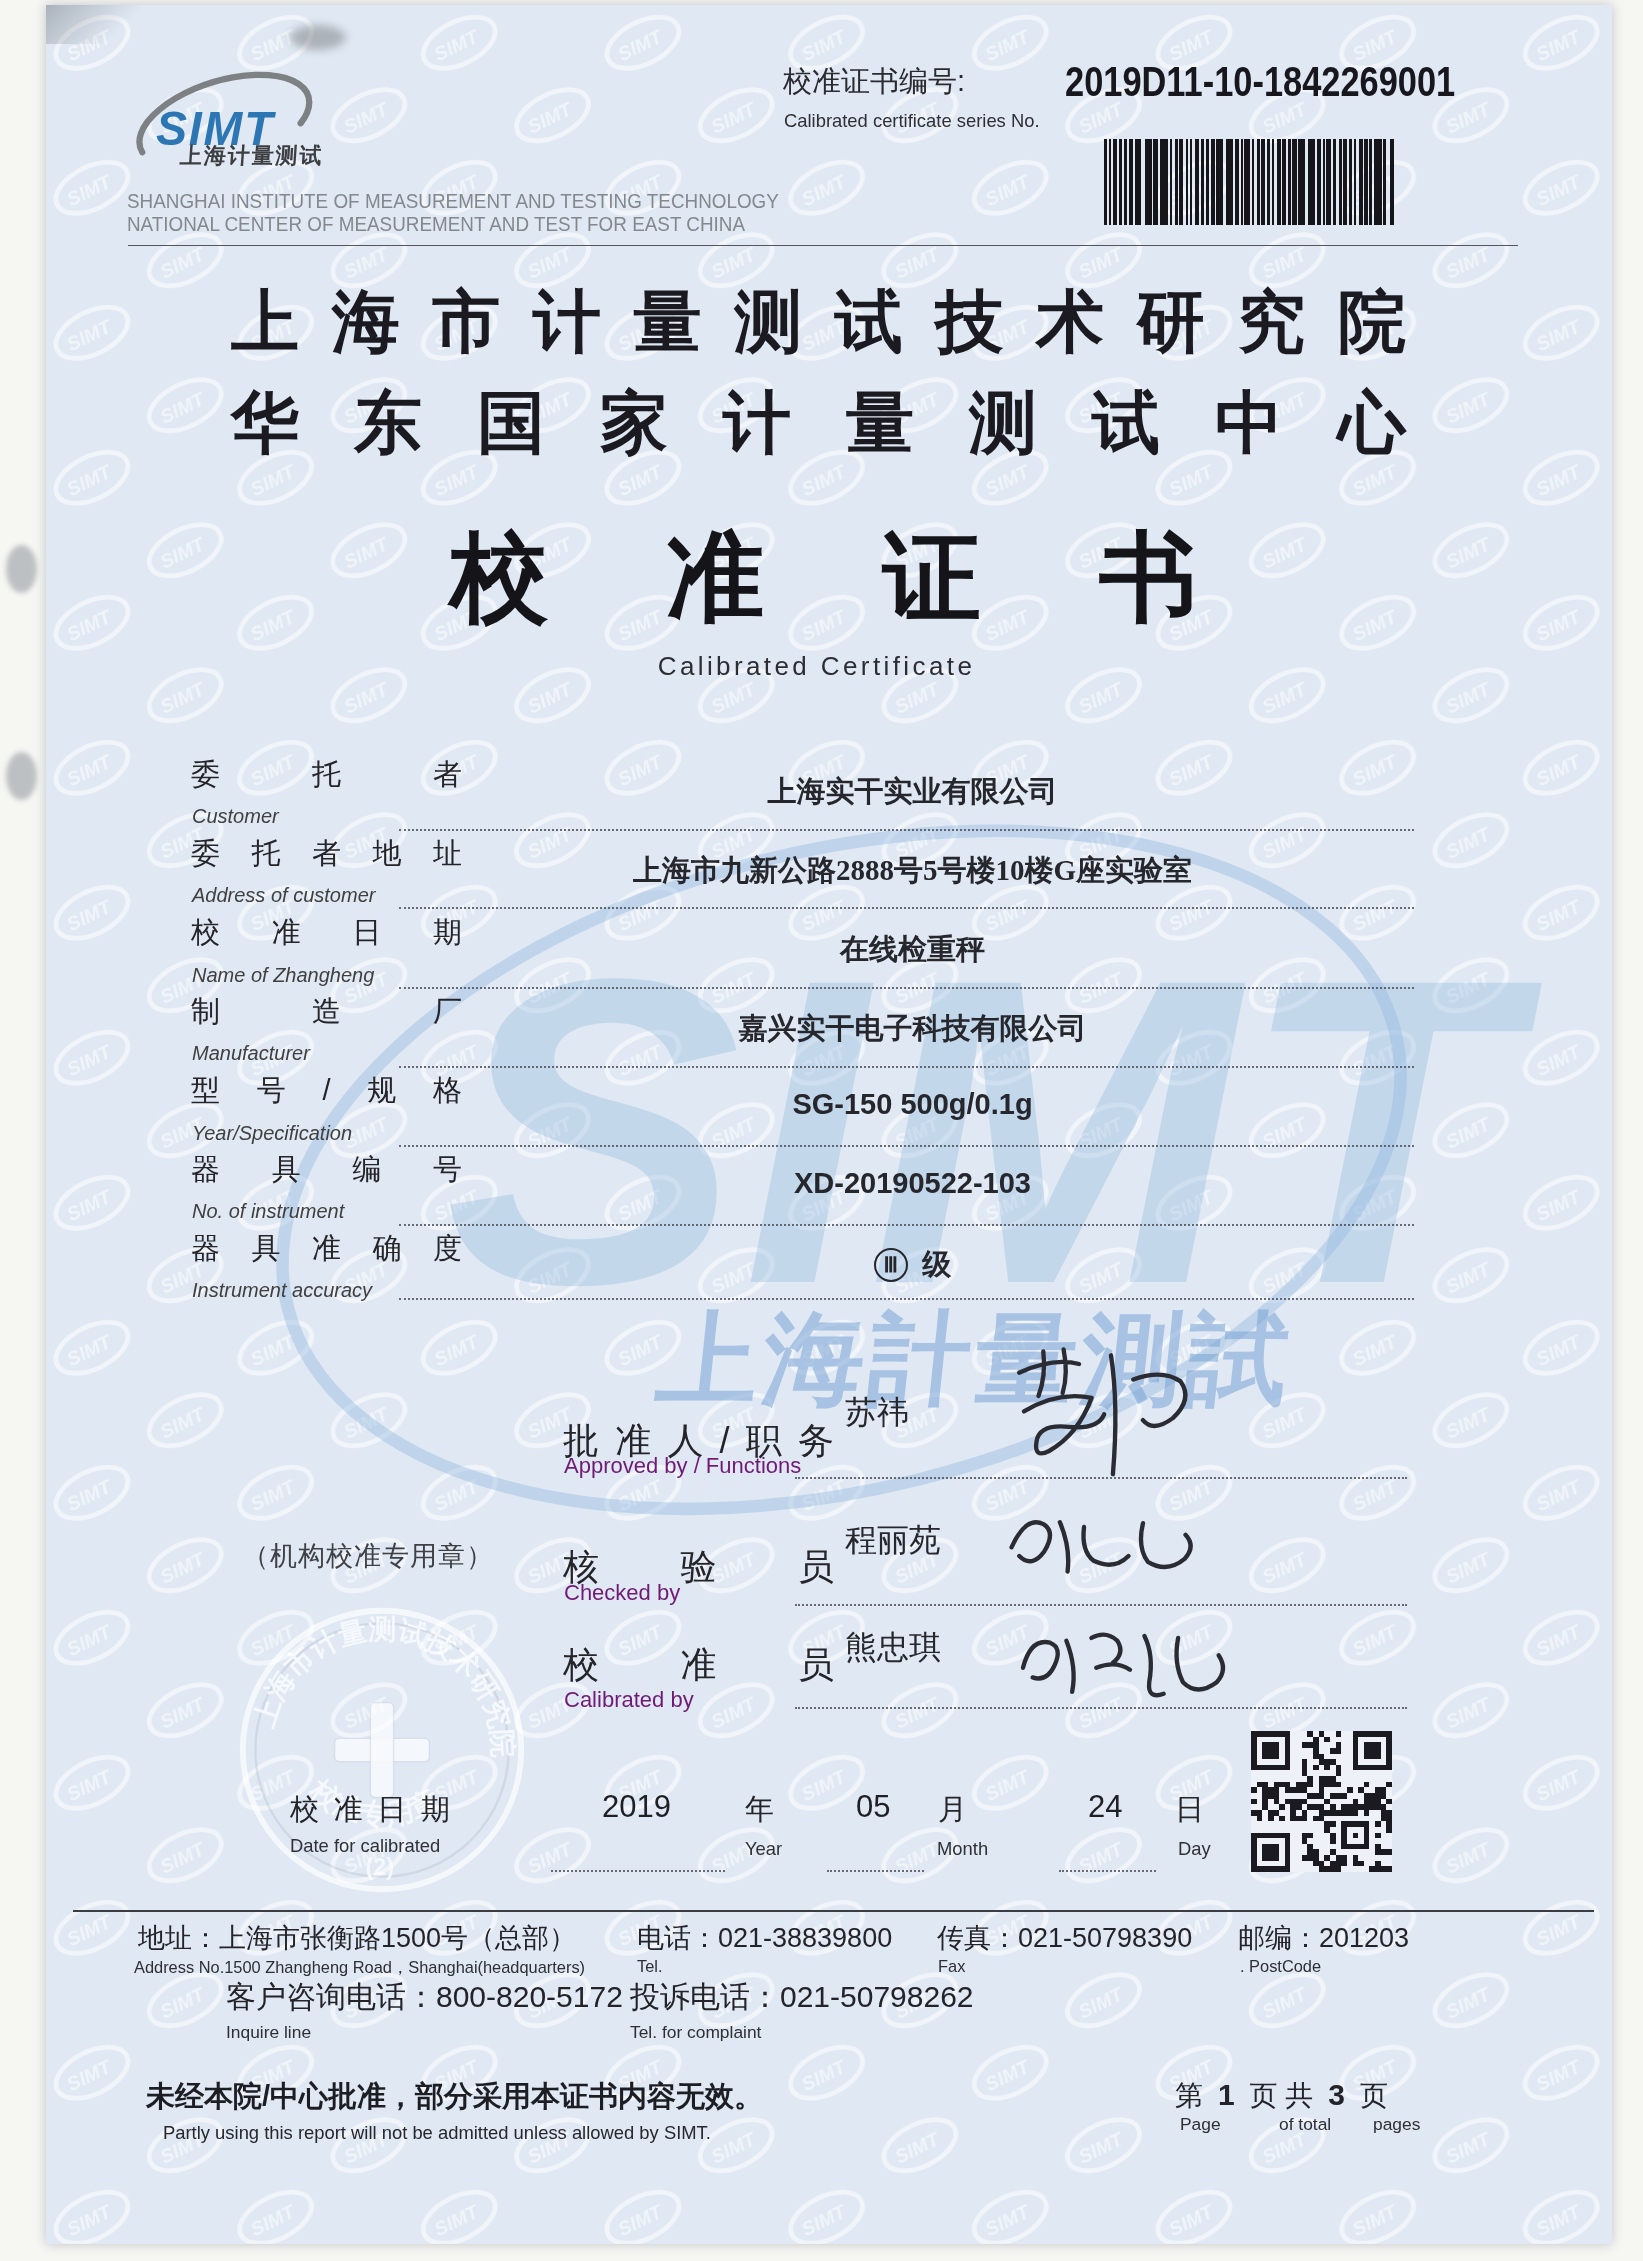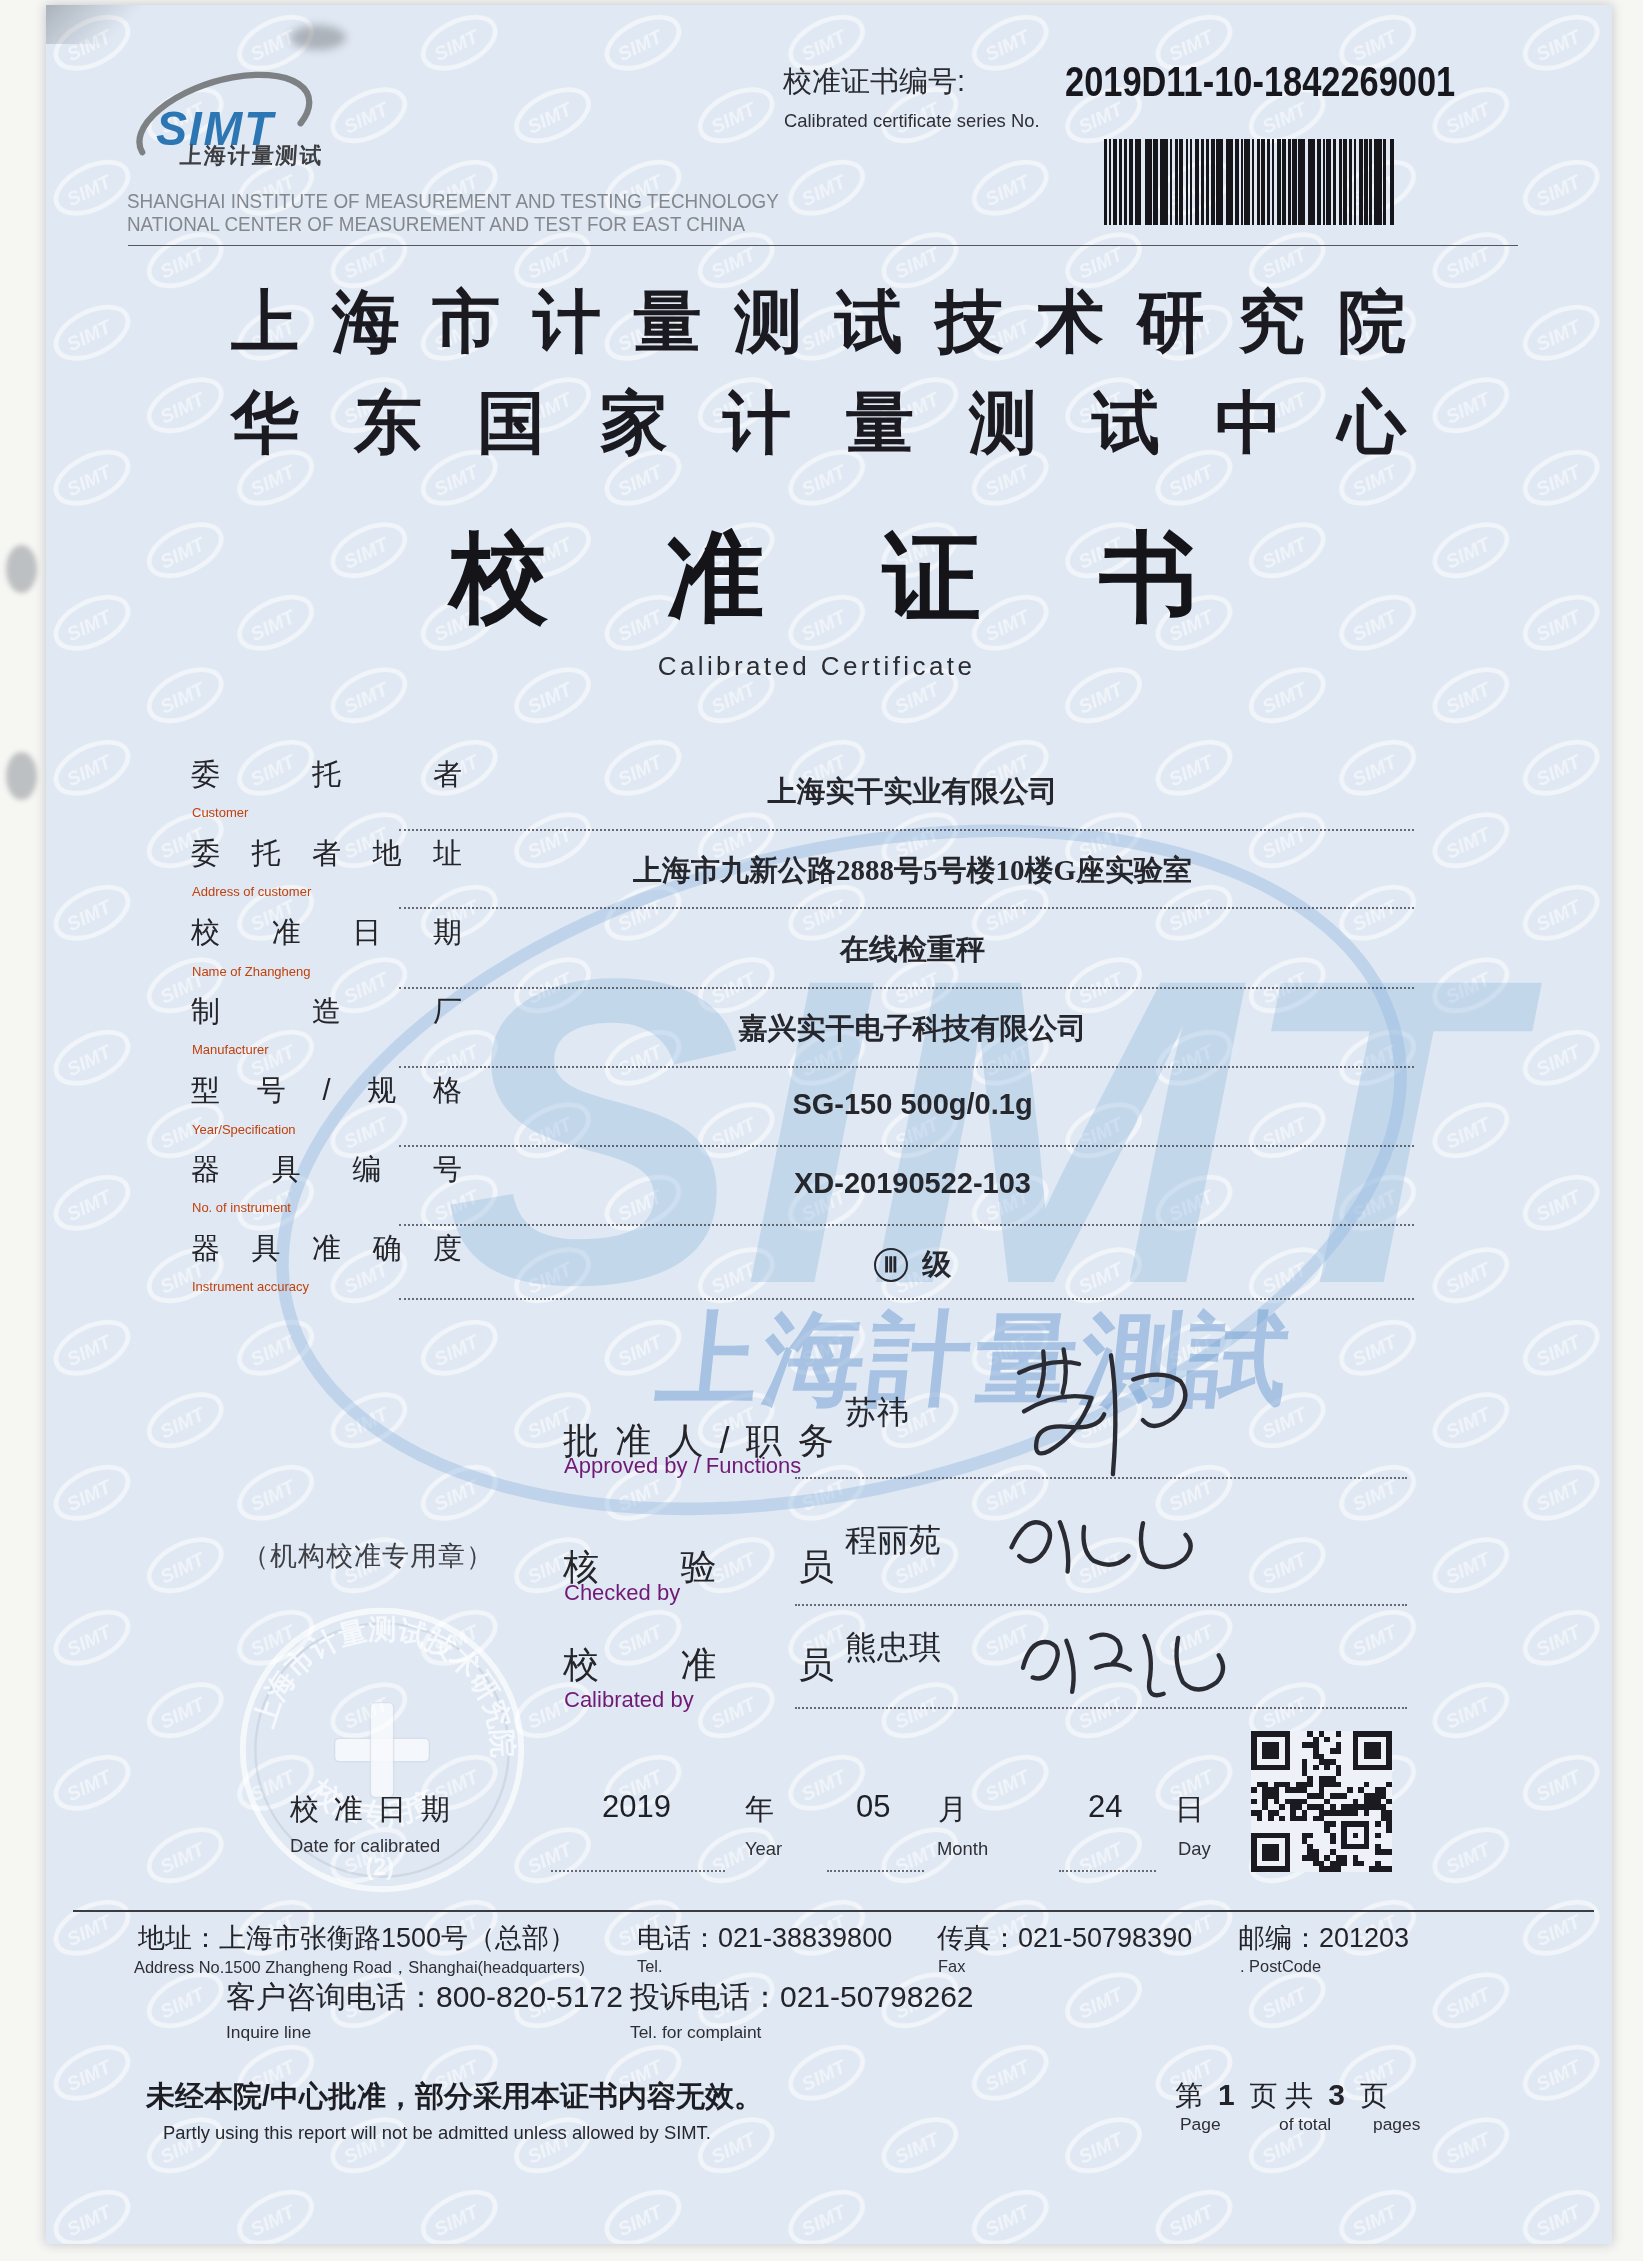--- a/index.html
+++ b/index.html
@@ -54,21 +54,21 @@
       repeating-linear-gradient(90deg,#15151a 0 1.9px,transparent 1.9px 9.2px,#15151a 9.2px 13px,transparent 13px 16.4px);
   }
   
   .title-box{left:231px;width:1175px;text-align:justify;text-align-last:justify;color:#1a1a20;}
   .title1{top:277px;font-size:68px;font-weight:600;}
   .title2{top:378px;font-size:68px;font-weight:600;}
   .cert-title{left:450px;top:513px;width:747px;font-size:98px;font-weight:700;text-align:justify;text-align-last:justify;color:#141419;}
   .cert-en{left:575px;top:651px;width:483px;font-size:26px;font-weight:500;letter-spacing:3.4px;color:#2c2c33;text-align:center;}
   
   .flabel{left:191px;width:271px;font-size:29px;font-weight:500;color:#242429;text-align:justify;text-align-last:justify;}
-  .fen{left:192px;font-size:13px;color:#c2410c;white-space:nowrap;}
+  .fen{left:192px;font-size:20px;color:#404040;white-space:nowrap;font-style:italic;}
   .fval{left:411px;width:1003px;text-align:center;font-size:29px;font-weight:600;color:#26262d;font-family:"Liberation Serif", serif;}
   .fval-lat{font-family:"Liberation Sans", sans-serif;font-weight:600;}
   .fline{left:399px;width:1015px;height:0;border-top:2.4px dotted rgba(72,74,82,.8);}
   .grade-circle{
     display:inline-block;width:30px;height:30px;border:2.4px solid #26262d;border-radius:50%;
     line-height:30px;font-size:21px;font-weight:700;text-align:center;vertical-align:middle;
     font-family:"Liberation Sans", sans-serif;
   }
   .grade-suffix{margin-left:14.5px;vertical-align:middle;}
   

